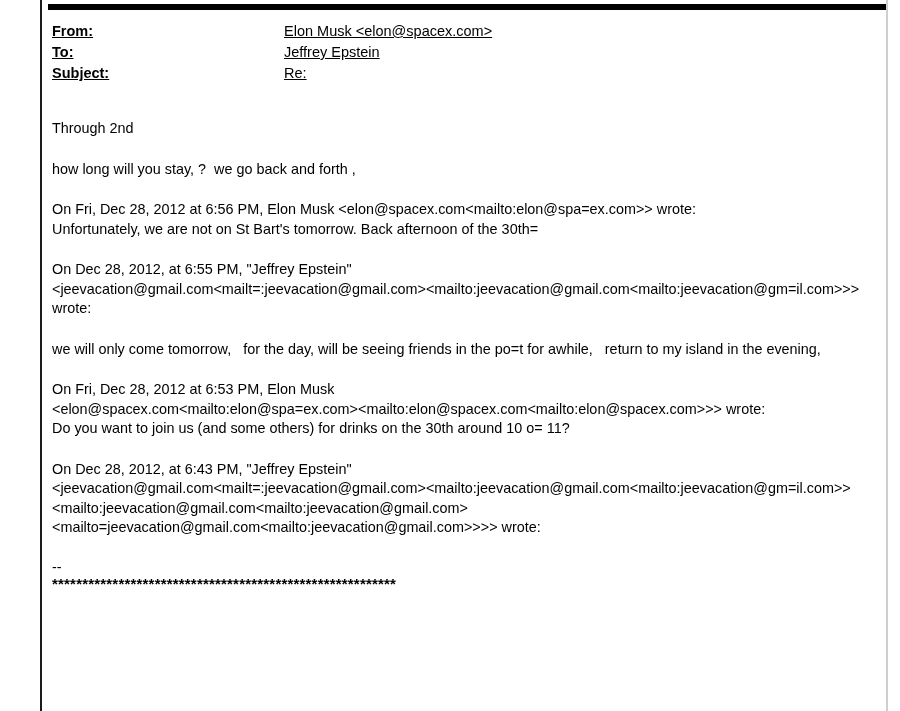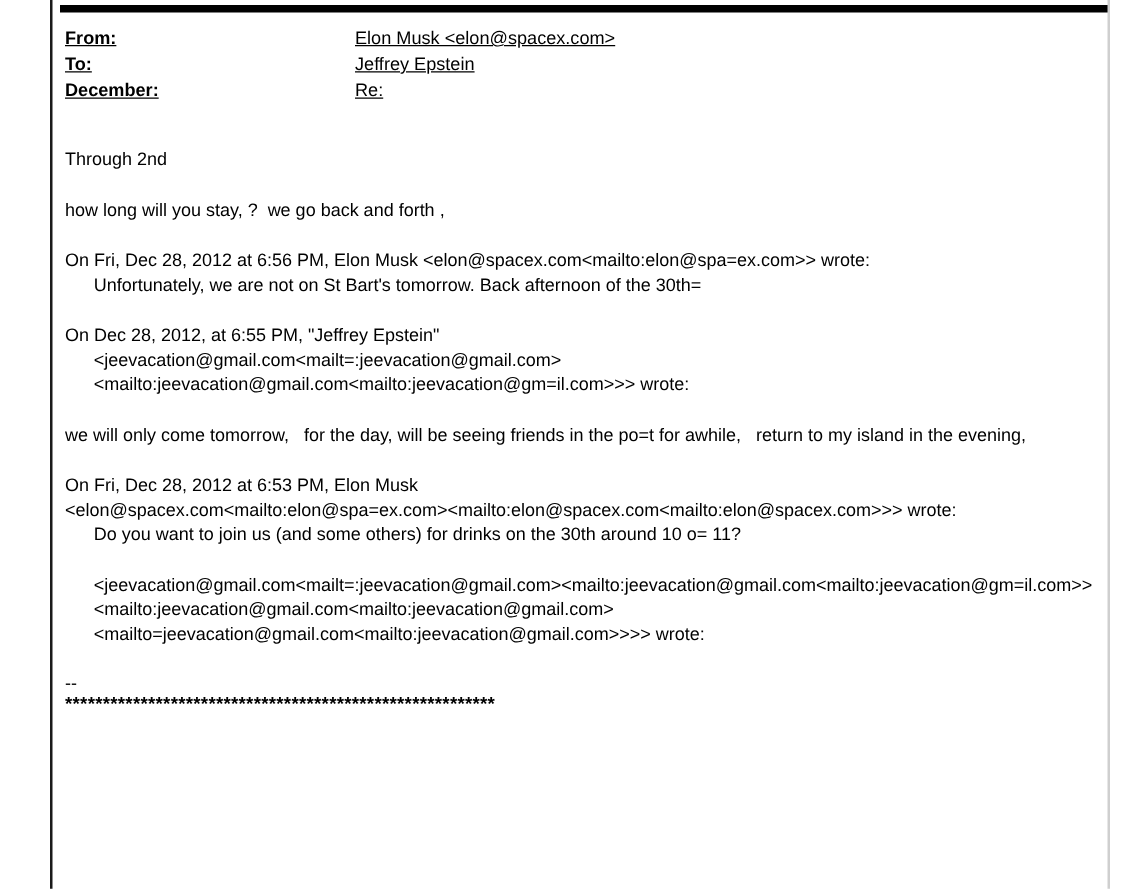--- a/index.html
+++ b/index.html
@@ -84,21 +84,20 @@
     line-height: 19.5px;
     margin: 0 0 21px 0;
     word-wrap: break-word;
     white-space: pre-wrap;
   }
   .para.tight {
     margin-bottom: 0;
   }
   .para.blockgap {
     margin-bottom: 21px;
-    margin-left: 23px;
   }
   .sig-dashes {
     font-size: 14.4px;
     line-height: 17px;
     margin: 0;
   }
   .stars {
     font-size: 15px;
     line-height: 16px;
     letter-spacing: 0.2px;
@@ -122,21 +121,21 @@
       <tbody>
         <tr>
           <td class="label">From:</td>
           <td class="value">Elon Musk  &lt;elon@spacex.com&gt;</td>
         </tr>
         <tr>
           <td class="label">To:</td>
           <td class="value">Jeffrey Epstein</td>
         </tr>
         <tr>
-          <td class="label">December:</td>
+          <td class="label">Subject:</td>
           <td class="value">Re:</td>
         </tr>
       </tbody>
     </table>
 
     <div class="body">
 
       <p class="para">Through 2nd</p>
 
 
@@ -147,20 +146,21 @@
 
       <p class="para tight">On Dec 28, 2012, at 6:55 PM, "Jeffrey Epstein"</p>
       <p class="para blockgap">&lt;jeevacation@gmail.com&lt;mailt=:jeevacation@gmail.com&gt;&lt;mailto:jeevacation@gmail.com&lt;mailto:jeevacation@gm=il.com&gt;&gt;&gt; wrote:</p>
 
       <p class="para">we will only come tomorrow,   for the day, will be seeing friends in the po=t for awhile,   return to my island in the evening,</p>
 
       <p class="para tight">On Fri, Dec 28, 2012 at 6:53 PM, Elon Musk</p>
       <p class="para tight">&lt;elon@spacex.com&lt;mailto:elon@spa=ex.com&gt;&lt;mailto:elon@spacex.com&lt;mailto:elon@spacex.com&gt;&gt;&gt; wrote:</p>
       <p class="para blockgap">Do you want to join us (and some others) for drinks on the 30th around 10 o= 11?</p>
 
+      <p class="para tight">On Dec 28, 2012, at 6:43 PM, "Jeffrey Epstein"</p>
       <p class="para blockgap">&lt;jeevacation@gmail.com&lt;mailt=:jeevacation@gmail.com&gt;&lt;mailto:jeevacation@gmail.com&lt;mailto:jeevacation@gm=il.com&gt;&gt;&lt;mailto:jeevacation@gmail.com&lt;mailto:jeevacation@gmail.com&gt;&lt;mailto=jeevacation@gmail.com&lt;mailto:jeevacation@gmail.com&gt;&gt;&gt;&gt; wrote:</p>
 
 
       <p class="sig-dashes">--</p>
       <p class="stars">*********************************************************</p>
 
     </div>
   </div>
 </div>
 

